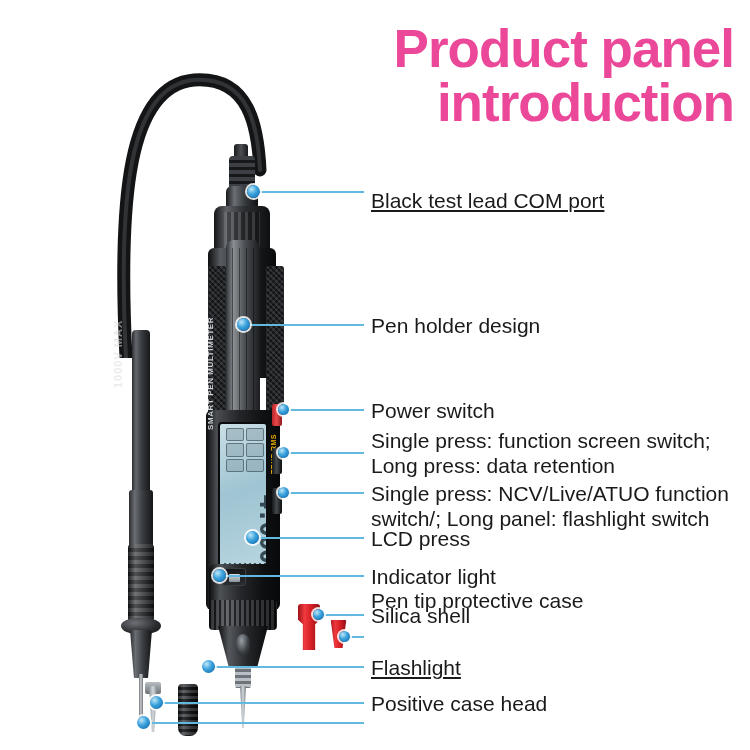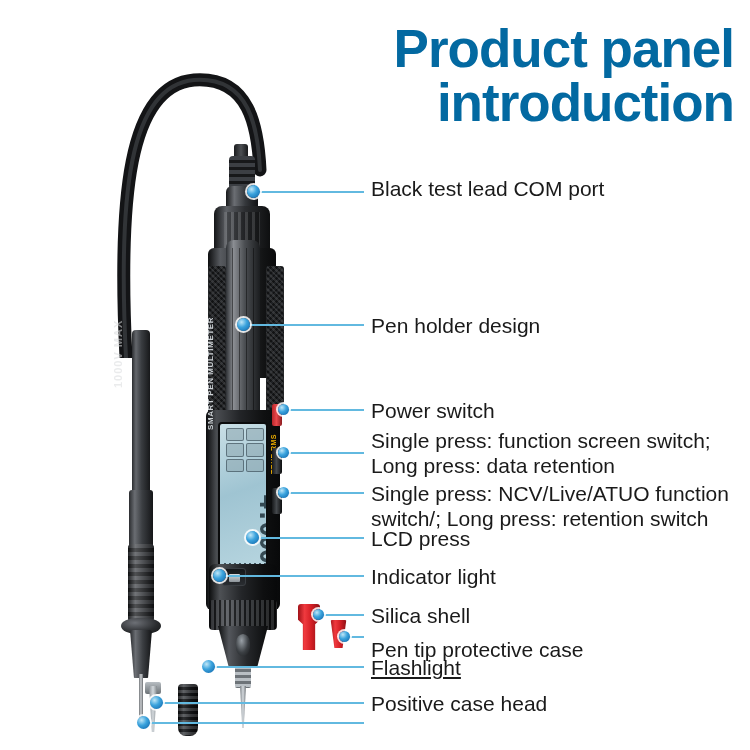--- a/index.html
+++ b/index.html
@@ -16,21 +16,21 @@
   .title {
     position:absolute;
     right:16px;
     top:22px;
     width:480px;
     text-align:right;
     font-size:53px;
     line-height:54px;
     font-weight:bold;
     letter-spacing:-1px;
-    color:#0369a1;
+    color:#ec4899;
     font-family:"Liberation Sans", sans-serif;
   }
   .title .l2 { display:block; }
 
   
   .label {
     position:absolute;
     color:#1a1a1a;
     font-size:21px;
     line-height:25px;
@@ -410,27 +410,27 @@
   <div class="dot sm" style="left:278px; top:447px;"></div>
   <div class="dot sm" style="left:278px; top:487px;"></div>
   <div class="dot" style="left:246px; top:531px;"></div>
   <div class="dot" style="left:213px; top:569px;"></div>
   <div class="dot sm" style="left:313px; top:609px;"></div>
   <div class="dot sm" style="left:339px; top:631px;"></div>
   <div class="dot" style="left:202px; top:660px;"></div>
   <div class="dot" style="left:150px; top:696px;"></div>
   <div class="dot" style="left:137px; top:716px;"></div>
 
-  <div class="label" style="left:371px; top:176px;">Black test lead COM port</div>
+  <div class="label" style="left:371px; top:188px;text-decoration:underline;">Black test lead COM port</div>
   <div class="label" style="left:371px; top:313px;">Pen holder design</div>
   <div class="label" style="left:371px; top:398px;">Power switch</div>
   <div class="label" style="left:371px; top:428px;">Single press: function screen switch;
 Long press: data retention</div>
   <div class="label" style="left:371px; top:481px;">Single press: NCV/Live/ATUO function
-switch/; Long press: retention switch</div>
+switch/; Long panel: flashlight switch</div>
   <div class="label" style="left:371px; top:526px;">LCD press</div>
   <div class="label" style="left:371px; top:564px;text-align:right;">Indicator light</div>
   <div class="label" style="left:371px; top:603px;">Silica shell</div>
-  <div class="label" style="left:371px; top:637px;">Pen tip protective case</div>
+  <div class="label" style="left:371px; top:588px;">Pen tip protective case</div>
   <div class="label" style="left:371px; top:655px;text-decoration:underline;">Flashlight</div>
   <div class="label" style="left:371px; top:691px;">Positive case head</div>
 
 </div>
 
 </body></html>

